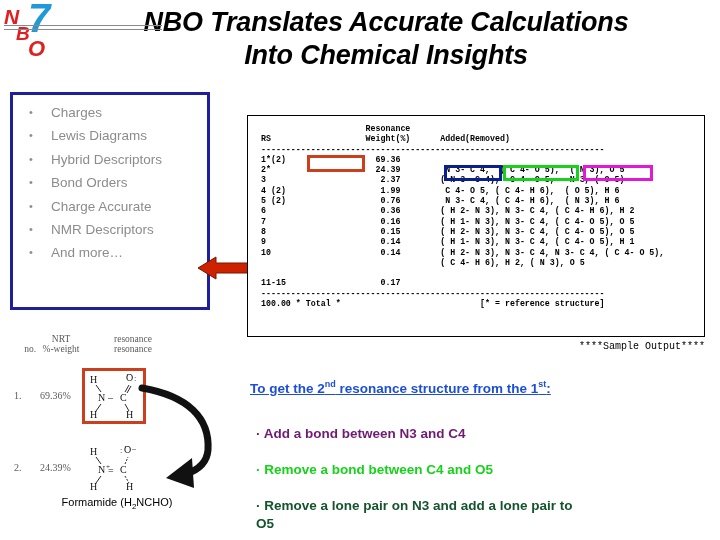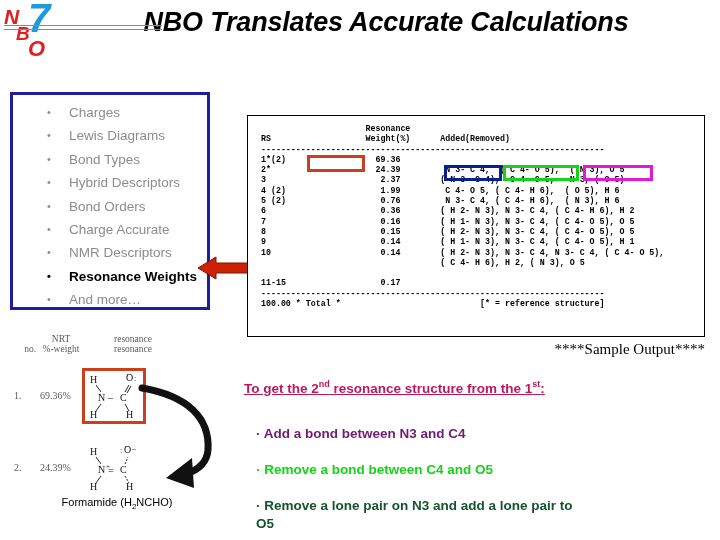--- a/index.html
+++ b/index.html
@@ -34,21 +34,21 @@
   }
 
   
   #bullet-panel {
     position: absolute; left: 10px; top: 92px;
     width: 200px; height: 218px;
     border: 3px solid #1f1f9e;
     background: #ffffff;
     box-sizing: border-box;
   }
-  .blist { list-style: none; margin: 0; padding: 6px 0 0 18px; }
+  .blist { list-style: none; margin: 0; padding: 6px 0 0 0; }
   .blist li {
     position: relative;
     font-size: 13.5px;
     line-height: 23.4px;
     color: #8c8c8c;
     padding-left: 38px;
     white-space: nowrap;
   }
   .blist li::before {
     content: "\2022";
@@ -85,22 +85,22 @@
     line-height: 10.3px;
     color: #000000;
     font-weight: bold;
     white-space: pre;
     letter-spacing: 0px;
   }
   #sample-output {
     position: absolute; left: 470px; top: 341px;
     width: 235px;
     text-align: right;
-    font-family: Liberation Serif, serif;
-    font-size: 15px;
+    font-family: Liberation Mono, monospace;
+    font-size: 10px;
     color: #000000;
   }
 
   
   .hlbox { position: absolute; box-sizing: border-box; background: transparent; }
   #box-weight { left: 307px; top: 155px;  width: 58px;  height: 17px; border: 3px solid #cc3f1c; }
   #box-blue   { left: 444px; top: 165px;  width: 58px;  height: 16px; border: 3px solid #0a1f8f; }
   #box-green  { left: 503px; top: 165px;  width: 76px;  height: 16px; border: 3px solid #16d21a; }
   #box-magenta{ left: 583px; top: 165px;  width: 70px;  height: 16px; border: 3px solid #e118d8; }
   .nrt-head {
@@ -142,22 +142,22 @@
   #formamide-label {
     position: absolute; left: 8px; top: 496px; width: 218px;
     text-align: center;
     font-family: "Liberation Sans", sans-serif;
     font-size: 11px; color: #000000;
   }
   #formamide-label sub { font-size: 8px; }
 
   
   #explain-head {
-    position: absolute; left: 244px; top: 375px; width: 330px;
-    font-size: 13.5px; font-weight: bold; color: #be185d;
+    position: absolute; left: 250px; top: 375px; width: 330px;
+    font-size: 13.5px; font-weight: bold; color: #1d4ed8;
     line-height: 19px;
     text-decoration: underline;
   }
   #explain-head sup { font-size: 9px; }
   .ebullet {
     position: absolute; left: 256px;
     font-size: 13.5px; font-weight: bold;
     line-height: 18px;
     width: 320px;
   }
@@ -170,32 +170,31 @@
 
 <svg id="logo" viewBox="0 0 58 58">
   <text x="26" y="30" font-family="Liberation Sans, sans-serif" font-size="40" font-weight="bold" font-style="italic" fill="#1f9ad6">7</text>
   <text x="2" y="22" font-family="Liberation Sans, sans-serif" font-size="21" font-weight="bold" font-style="italic" fill="#e02020">N</text>
   <text x="14" y="38" font-family="Liberation Sans, sans-serif" font-size="19" font-weight="bold" font-style="italic" fill="#e02020">B</text>
   <text x="26" y="54" font-family="Liberation Sans, sans-serif" font-size="22" font-weight="bold" font-style="italic" fill="#e02020">O</text>
 </svg>
 
 <div id="title">
   <div>NBO Translates Accurate Calculations</div>
+  <div>Into Chemical Insights</div>
 </div>
 
 <div id="bullet-panel">
   <ul class="blist" id="blist">
       <li>Charges</li>
       <li>Lewis Diagrams</li>
-      <li>Bond Types</li>
       <li>Hybrid Descriptors</li>
       <li>Bond Orders</li>
       <li>Charge Accurate</li>
       <li>NMR Descriptors</li>
-      <li class="hl">Resonance Weights</li>
       <li>And more…</li>
     </ul>
 </div>
 
 <svg id="rw-arrow" viewBox="0 0 54 24">
   <polygon points="0,12 18,1 18,7 54,7 54,17 18,17 18,23" fill="#cc2200" stroke="#7a1400" stroke-width="1"></polygon>
 </svg>
 
 <div id="output-box">
   <pre class="mono">                      Resonance

